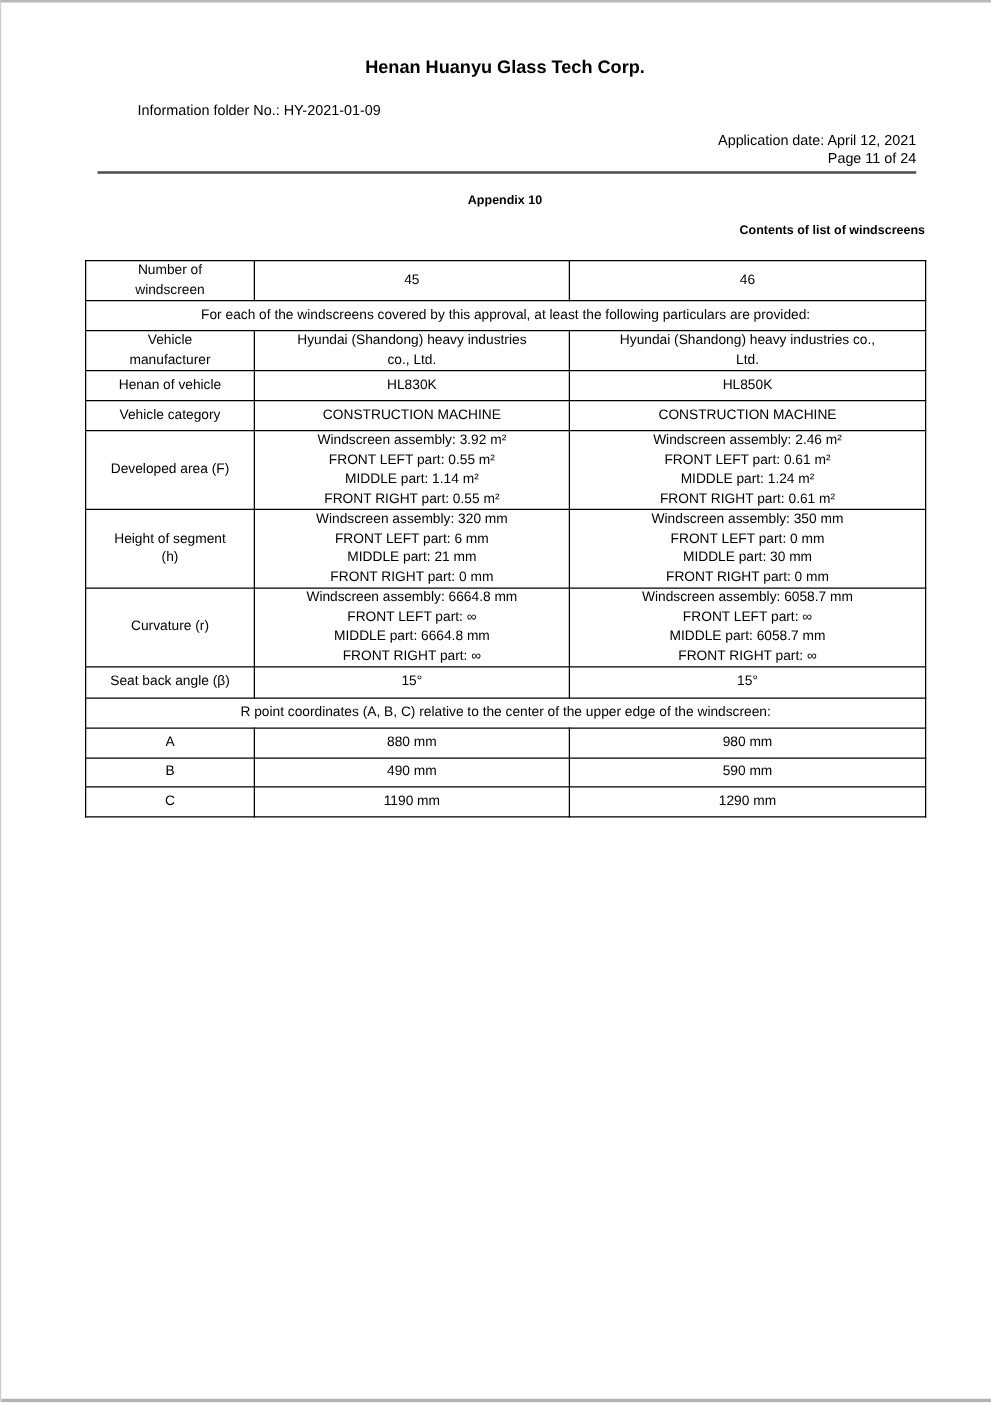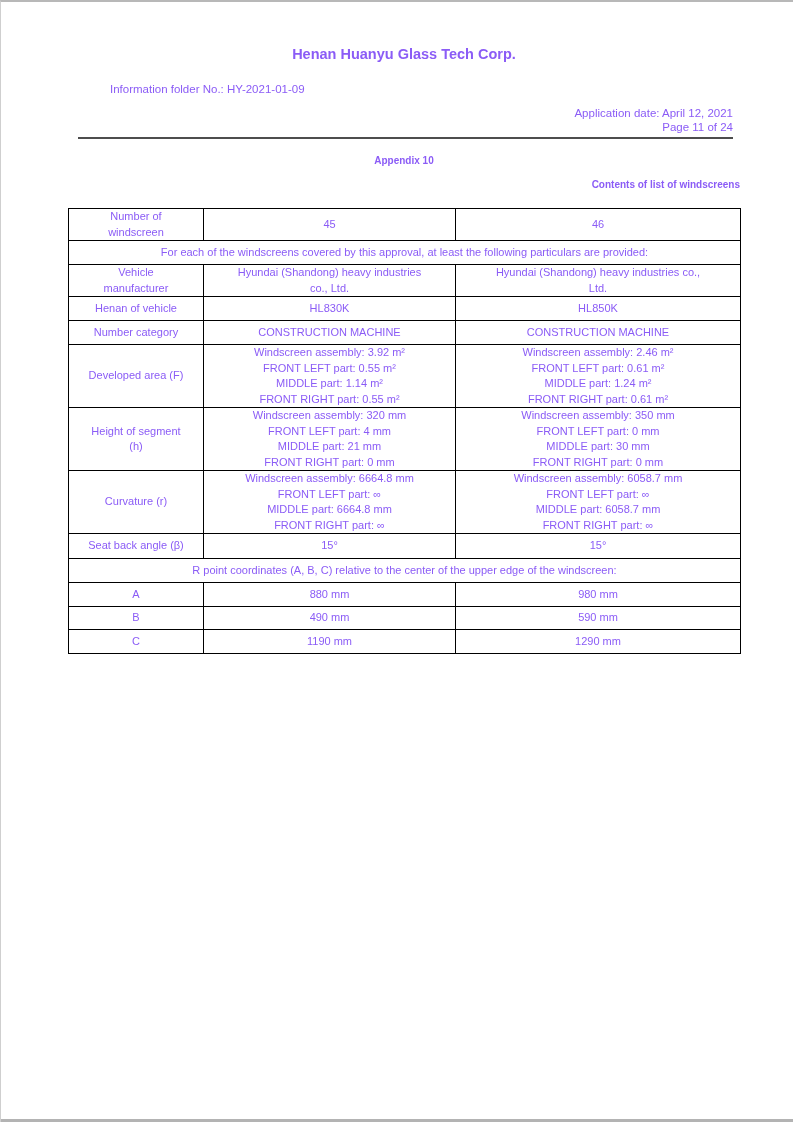--- a/index.html
+++ b/index.html
@@ -6,21 +6,21 @@
   .page {
     position: relative;
     width: 793px;
     height: 1122px;
     background: #ffffff;
     box-sizing: border-box;
     border-top: 2px solid #b8b8b8;
     border-left: 1px solid #cfcfcf;
     overflow: hidden;
     font-family: "Liberation Sans", sans-serif;
-    color: #8b5cf6;
+    color: #000000;
   }
   .bottom-strip {
     position: absolute;
     left: 0; right: 0; bottom: 0;
     height: 3px;
     background: #b3b3b3;
   }
   .content {
     margin-left: 67px; 
     width: 672px;
@@ -135,40 +135,40 @@
 co., Ltd.</td>
           <td>Hyundai (Shandong) heavy industries co.,
 Ltd.</td>
         </tr>
         <tr class="h24">
           <td>Henan of vehicle</td>
           <td>HL830K</td>
           <td>HL850K</td>
         </tr>
         <tr class="h24">
-          <td>Number category</td>
+          <td>Vehicle category</td>
           <td>CONSTRUCTION MACHINE</td>
           <td>CONSTRUCTION MACHINE</td>
         </tr>
         <tr class="h62">
           <td>Developed area (F)</td>
           <td>Windscreen assembly: 3.92 m²
 FRONT LEFT part: 0.55 m²
 MIDDLE part: 1.14 m²
 FRONT RIGHT part: 0.55 m²</td>
           <td>Windscreen assembly: 2.46 m²
 FRONT LEFT part: 0.61 m²
 MIDDLE part: 1.24 m²
 FRONT RIGHT part: 0.61 m²</td>
         </tr>
         <tr class="h62">
           <td>Height of segment
 (h)</td>
           <td>Windscreen assembly: 320 mm
-FRONT LEFT part: 4 mm
+FRONT LEFT part: 6 mm
 MIDDLE part: 21 mm
 FRONT RIGHT part: 0 mm</td>
           <td>Windscreen assembly: 350 mm
 FRONT LEFT part: 0 mm
 MIDDLE part: 30 mm
 FRONT RIGHT part: 0 mm</td>
         </tr>
         <tr class="h62">
           <td>Curvature (r)</td>
           <td>Windscreen assembly: 6664.8 mm

